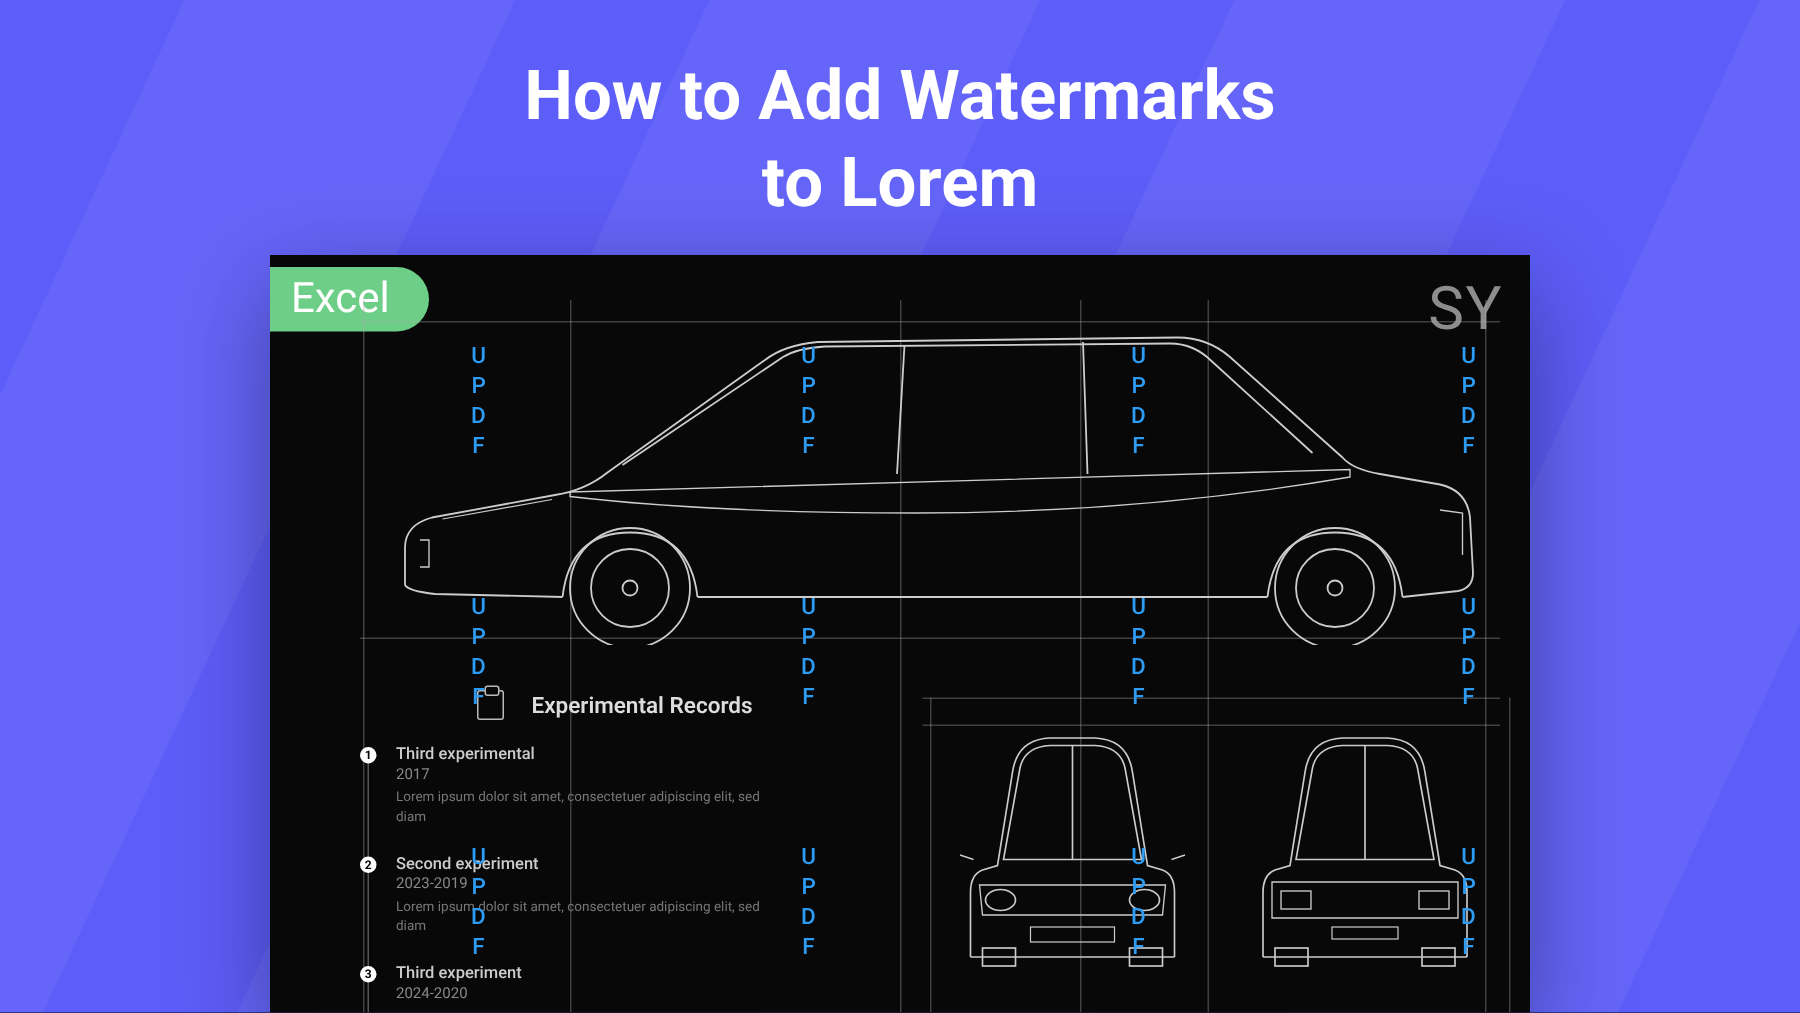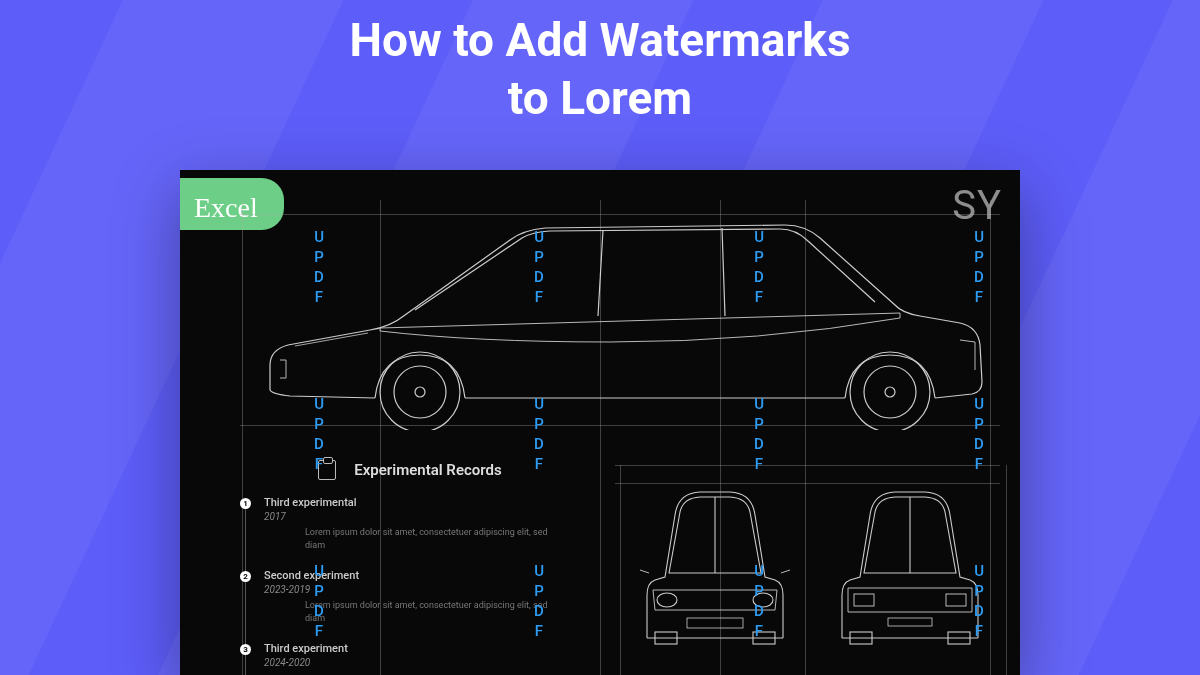--- a/index.html
+++ b/index.html
@@ -22,21 +22,21 @@
   height: 2000px;
   background: rgba(255,255,255,0.05);
   transform: rotate(25deg);
   top: -500px;
 }
 .title {
   color: #fff;
   font-size: 46px;
   font-weight: 700;
   text-align: center;
-  padding-top: 12px;
+  padding-top: 36px;
   line-height: 1.25;
   position: relative;
   z-index: 2;
 }
 .preview {
   position: absolute;
   top: 170px;
   left: 50%;
   transform: translateX(-50%);
   width: 840px;
@@ -46,23 +46,22 @@
   overflow: hidden;
 }
 .excel-badge {
   position: absolute;
   top: 8px;
   left: 0;
   background: #6dcf87;
   color: #fff;
   font-size: 28px;
   font-weight: 450;
-  padding: 14px 26px 6px 14px;
+  padding: 4px 26px 6px 14px;
   border-radius: 0 22px 22px 0;
-  font-family: Liberation Serif, serif;
 }
 .sy-label {
   position: absolute;
   top: 12px;
   right: 18px;
   color: #8d8d8d;
   font-size: 40px;
   font-weight: 400;
   letter-spacing: 1px;
 }
@@ -135,22 +134,22 @@
   border-radius: 50%;
   background: #fff;
   color: #000;
   font-size: 8px;
   font-weight: 700;
   display: flex;
   align-items: center;
   justify-content: center;
 }
 .record-title { color: #ccc; font-size: 11px; font-weight: 500; margin-bottom: 2px; }
-.record-year { color: #888; font-size: 10px; margin-bottom: 4px; font-style: italic; }
-.record-desc { color: #777; font-size: 9px; line-height: 1.4; max-width: 250px; margin-left: 41px; }
+.record-year { color: #888; font-size: 10px; margin-bottom: 4px; }
+.record-desc { color: #777; font-size: 9px; line-height: 1.4; max-width: 250px; }
 .car-front, .car-rear {
   position: absolute;
   top: 300px;
   width: 180px;
   height: 180px;
 }
 .car-front { left: 445px; }
 .car-rear { left: 640px; }
 .car-front svg, .car-rear svg { width: 100%; height: 100%; }
 .watermark {

